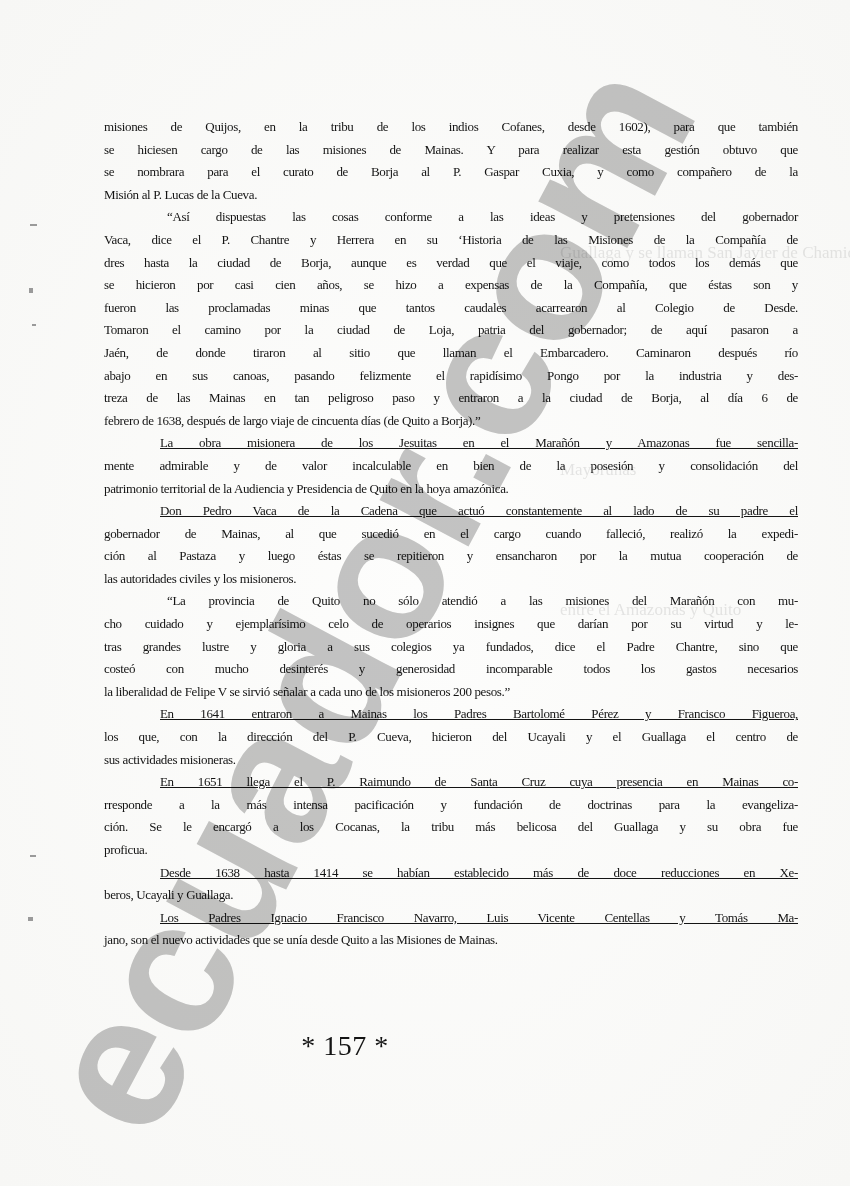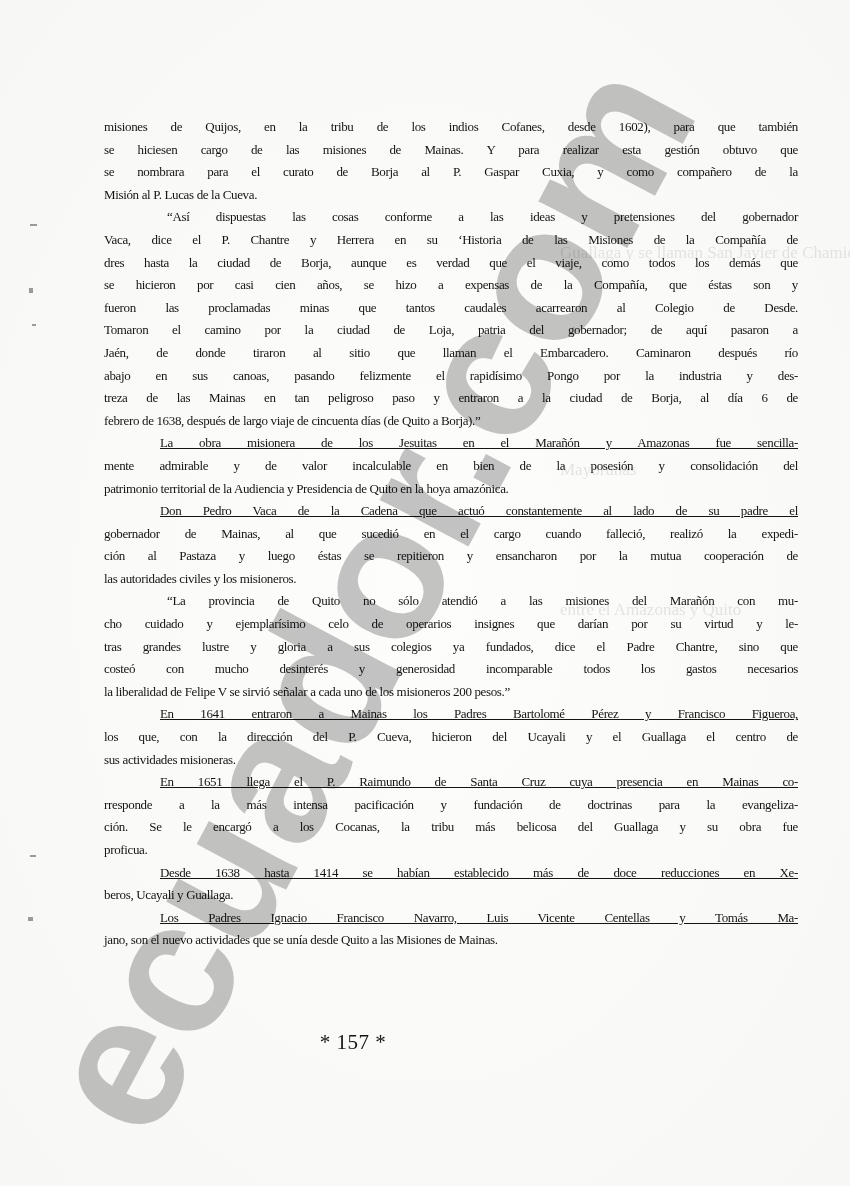--- a/index.html
+++ b/index.html
@@ -41,25 +41,25 @@
       height: 22.6px;
     }
     .line.last {
       text-align-last: left;
     }
     .line.indent-q { padding-left: 63px; }
     .line.indent { padding-left: 56px; text-decoration: underline; }
     .bold { font-weight: normal; }
     .page-number {
       position: absolute;
-      left: 12px;
+      left: 4px;
       width: 682px;
       top: 1030px;
       text-align: center;
-      font-size: 21px;
+      font-size: 28px;
       letter-spacing: 0.5px;
       z-index: 2;
     }
     .watermark {
       position: absolute;
       left: 150px;
       top: 520px;
       font-family: "Liberation Sans", "DejaVu Sans", sans-serif;
       font-weight: bold;
       font-size: 190px;

